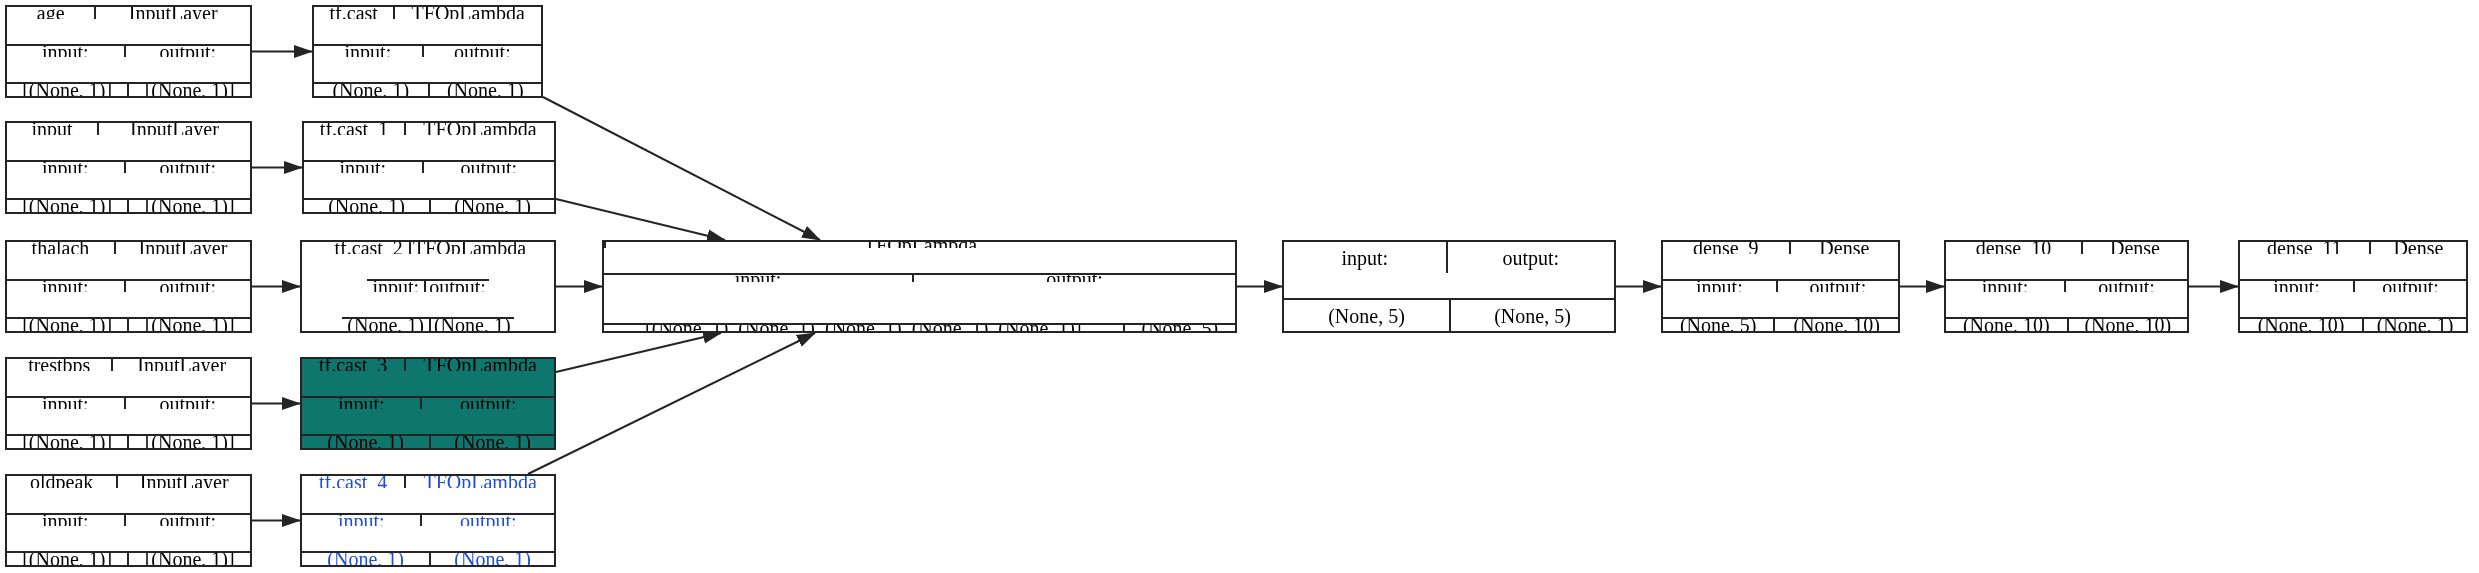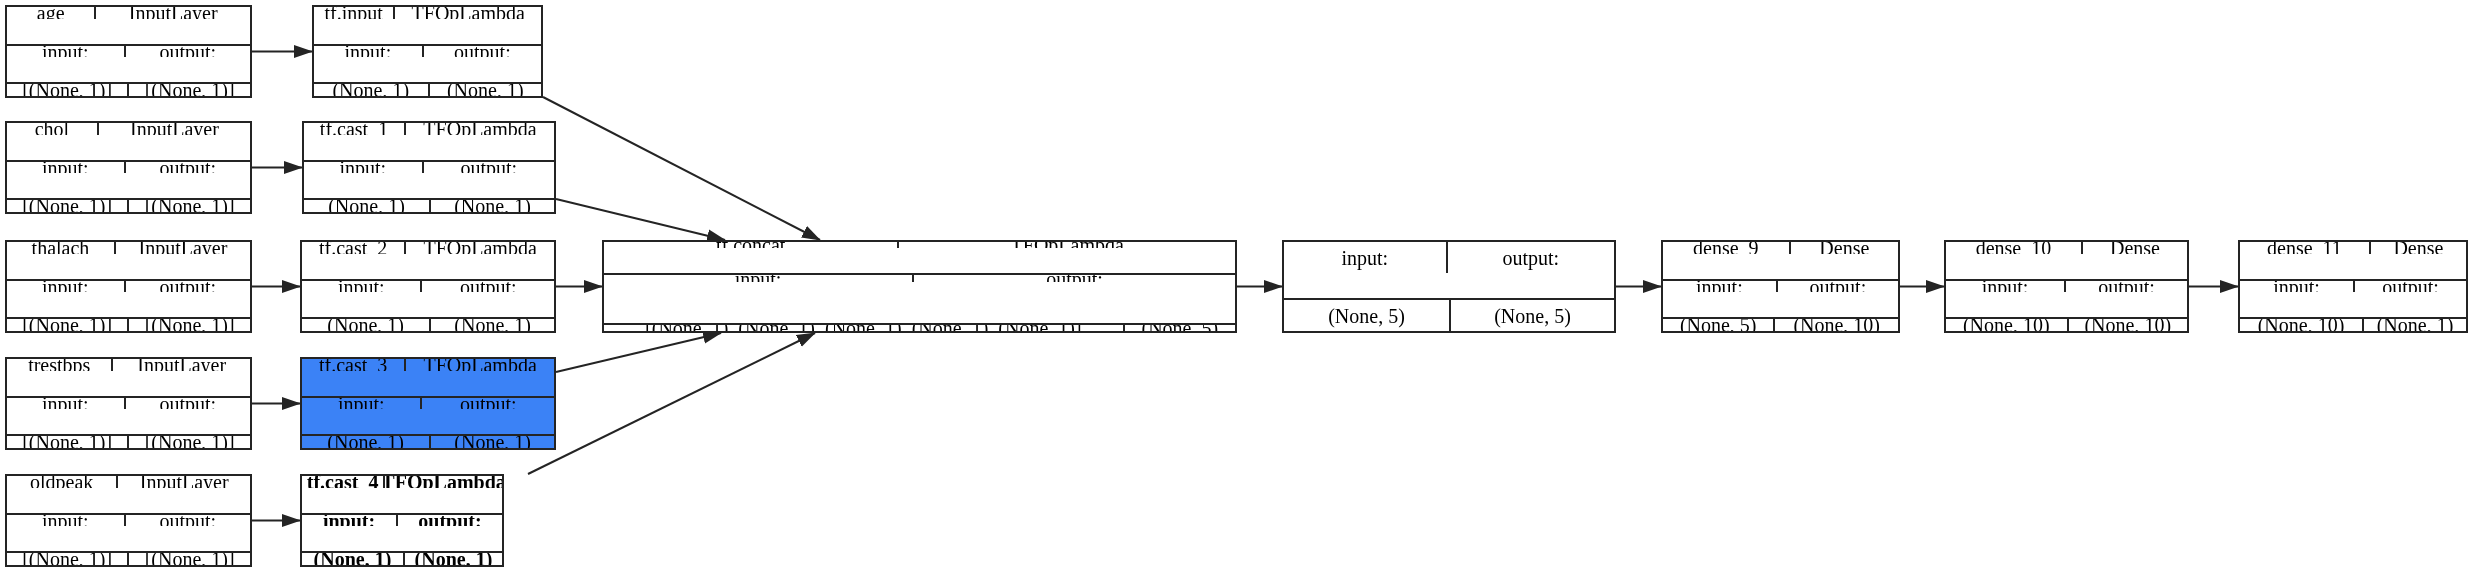--- a/index.html
+++ b/index.html
@@ -85,21 +85,21 @@
           <div class="cell c1" style="width: 48%;">input:</div>
           <div class="cell c2" style="border-left-color: rgb(36, 36, 36);">output:</div>
         </div>
         <div class="nrow" style="border-top-color: rgb(36, 36, 36);">
           <div class="cell c1" style="width: 49.5%;">[(None, 1)]</div>
           <div class="cell c2" style="border-left-color: rgb(36, 36, 36);">[(None, 1)]</div>
         </div>
       </div>
       <div class="node" style="left: 5px; top: 121px; width: 247px; height: 93px; border-color: rgb(36, 36, 36); color: rgb(0, 0, 0); background: rgb(255, 255, 255);">
         <div class="nrow">
-          <div class="cell c1" style="width: 37%;">chol</div>
+          <div class="cell c1" style="width: 37%;">input</div>
           <div class="cell c2" style="border-left-color: rgb(36, 36, 36);">InputLayer</div>
         </div>
         <div class="nrow" style="border-top-color: rgb(36, 36, 36);">
           <div class="cell c1" style="width: 48%;">input:</div>
           <div class="cell c2" style="border-left-color: rgb(36, 36, 36);">output:</div>
         </div>
         <div class="nrow" style="border-top-color: rgb(36, 36, 36);">
           <div class="cell c1" style="width: 49.5%;">[(None, 1)]</div>
           <div class="cell c2" style="border-left-color: rgb(36, 36, 36);">[(None, 1)]</div>
         </div>
@@ -141,21 +141,21 @@
           <div class="cell c1" style="width: 48%;">input:</div>
           <div class="cell c2" style="border-left-color: rgb(36, 36, 36);">output:</div>
         </div>
         <div class="nrow" style="border-top-color: rgb(36, 36, 36);">
           <div class="cell c1" style="width: 49.5%;">[(None, 1)]</div>
           <div class="cell c2" style="border-left-color: rgb(36, 36, 36);">[(None, 1)]</div>
         </div>
       </div>
       <div class="node" style="left: 312px; top: 5px; width: 231px; height: 93px; border-color: rgb(36, 36, 36); color: rgb(0, 0, 0); background: rgb(255, 255, 255);">
         <div class="nrow">
-          <div class="cell c1" style="width: 35%;">tf.input</div>
+          <div class="cell c1" style="width: 35%;">tf.cast</div>
           <div class="cell c2" style="border-left-color: rgb(36, 36, 36);">TFOpLambda</div>
         </div>
         <div class="nrow" style="border-top-color: rgb(36, 36, 36);">
           <div class="cell c1" style="width: 47.5%;">input:</div>
           <div class="cell c2" style="border-left-color: rgb(36, 36, 36);">output:</div>
         </div>
         <div class="nrow" style="border-top-color: rgb(36, 36, 36);">
           <div class="cell c1" style="width: 50%;">(None, 1)</div>
           <div class="cell c2" style="border-left-color: rgb(36, 36, 36);">(None, 1)</div>
         </div>
@@ -167,65 +167,64 @@
         </div>
         <div class="nrow" style="border-top-color: rgb(36, 36, 36);">
           <div class="cell c1" style="width: 47%;">input:</div>
           <div class="cell c2" style="border-left-color: rgb(36, 36, 36);">output:</div>
         </div>
         <div class="nrow" style="border-top-color: rgb(36, 36, 36);">
           <div class="cell c1" style="width: 50%;">(None, 1)</div>
           <div class="cell c2" style="border-left-color: rgb(36, 36, 36);">(None, 1)</div>
         </div>
       </div>
-      <div class="node" style="left: 300px; top: 240px; width: 256px; height: 93px; border-color: rgb(36, 36, 36); color: rgb(0, 0, 0); background: rgb(255, 255, 255);">
+      <div class="node" style="left: 300px; top: 240px; width: 256px; height: 93px; border-color: rgb(36, 36, 36); color: rgb(0, 0, 0); background: rgb(255, 255, 255); align-items: center;">
         <div class="nrow">
           <div class="cell c1" style="width: 40.6%;">tf.cast_2</div>
           <div class="cell c2" style="border-left-color: rgb(36, 36, 36);">TFOpLambda</div>
         </div>
         <div class="nrow" style="border-top-color: rgb(36, 36, 36);">
           <div class="cell c1" style="width: 47%;">input:</div>
           <div class="cell c2" style="border-left-color: rgb(36, 36, 36);">output:</div>
         </div>
         <div class="nrow" style="border-top-color: rgb(36, 36, 36);">
           <div class="cell c1" style="width: 50.5%;">(None, 1)</div>
           <div class="cell c2" style="border-left-color: rgb(36, 36, 36);">(None, 1)</div>
         </div>
       </div>
-      <div class="node" style="left: 300px; top: 357px; width: 256px; height: 93px; border-color: rgb(36, 36, 36); color: rgb(0, 0, 0); background: #3b82f6;">
+      <div class="node" style="left: 300px; top: 357px; width: 256px; height: 93px; border-color: rgb(36, 36, 36); color: rgb(0, 0, 0); background: #0f766e;">
         <div class="nrow">
           <div class="cell c1" style="width: 40.6%;">tf.cast_3</div>
           <div class="cell c2" style="border-left-color: rgb(36, 36, 36);">TFOpLambda</div>
         </div>
         <div class="nrow" style="border-top-color: rgb(36, 36, 36);">
           <div class="cell c1" style="width: 47%;">input:</div>
           <div class="cell c2" style="border-left-color: rgb(36, 36, 36);">output:</div>
         </div>
         <div class="nrow" style="border-top-color: rgb(36, 36, 36);">
           <div class="cell c1" style="width: 50.5%;">(None, 1)</div>
           <div class="cell c2" style="border-left-color: rgb(36, 36, 36);">(None, 1)</div>
         </div>
       </div>
-      <div class="node" style="left: 300px; top: 474px; width: 204px; height: 93px; border-color: rgb(36, 36, 36); color: #000000; background: rgb(255, 255, 255); font-weight: bold;">
+      <div class="node" style="left: 300px; top: 474px; width: 256px; height: 93px; border-color: rgb(36, 36, 36); color: #1d4ed8; background: rgb(255, 255, 255);">
         <div class="nrow">
           <div class="cell c1" style="width: 40.6%;">tf.cast_4</div>
           <div class="cell c2" style="border-left-color: rgb(36, 36, 36);">TFOpLambda</div>
         </div>
         <div class="nrow" style="border-top-color: rgb(36, 36, 36);">
           <div class="cell c1" style="width: 47%;">input:</div>
           <div class="cell c2" style="border-left-color: rgb(36, 36, 36);">output:</div>
         </div>
         <div class="nrow" style="border-top-color: rgb(36, 36, 36);">
           <div class="cell c1" style="width: 50.5%;">(None, 1)</div>
           <div class="cell c2" style="border-left-color: rgb(36, 36, 36);">(None, 1)</div>
         </div>
       </div>
       <div class="node" style="left: 602px; top: 240px; width: 635px; height: 93px; border-color: rgb(36, 36, 36); color: rgb(0, 0, 0); background: rgb(255, 255, 255);">
         <div class="nrow">
-          <div class="cell c1" style="width: 46.5%;">tf.concat</div>
           <div class="cell c2" style="border-left-color: rgb(36, 36, 36);">TFOpLambda</div>
         </div>
         <div class="nrow" style="border-top-color: rgb(36, 36, 36);">
           <div class="cell c1" style="width: 48.8%;">input:</div>
           <div class="cell c2" style="border-left-color: rgb(36, 36, 36);">output:</div>
         </div>
         <div class="nrow" style="border-top-color: rgb(36, 36, 36); margin-top: 16px;">
           <div class="cell c1" style="width: 82.2%;">[(None, 1), (None, 1), (None, 1), (None, 1), (None, 1)]</div>
           <div class="cell c2" style="border-left-color: rgb(36, 36, 36);">(None, 5)</div>
         </div>

